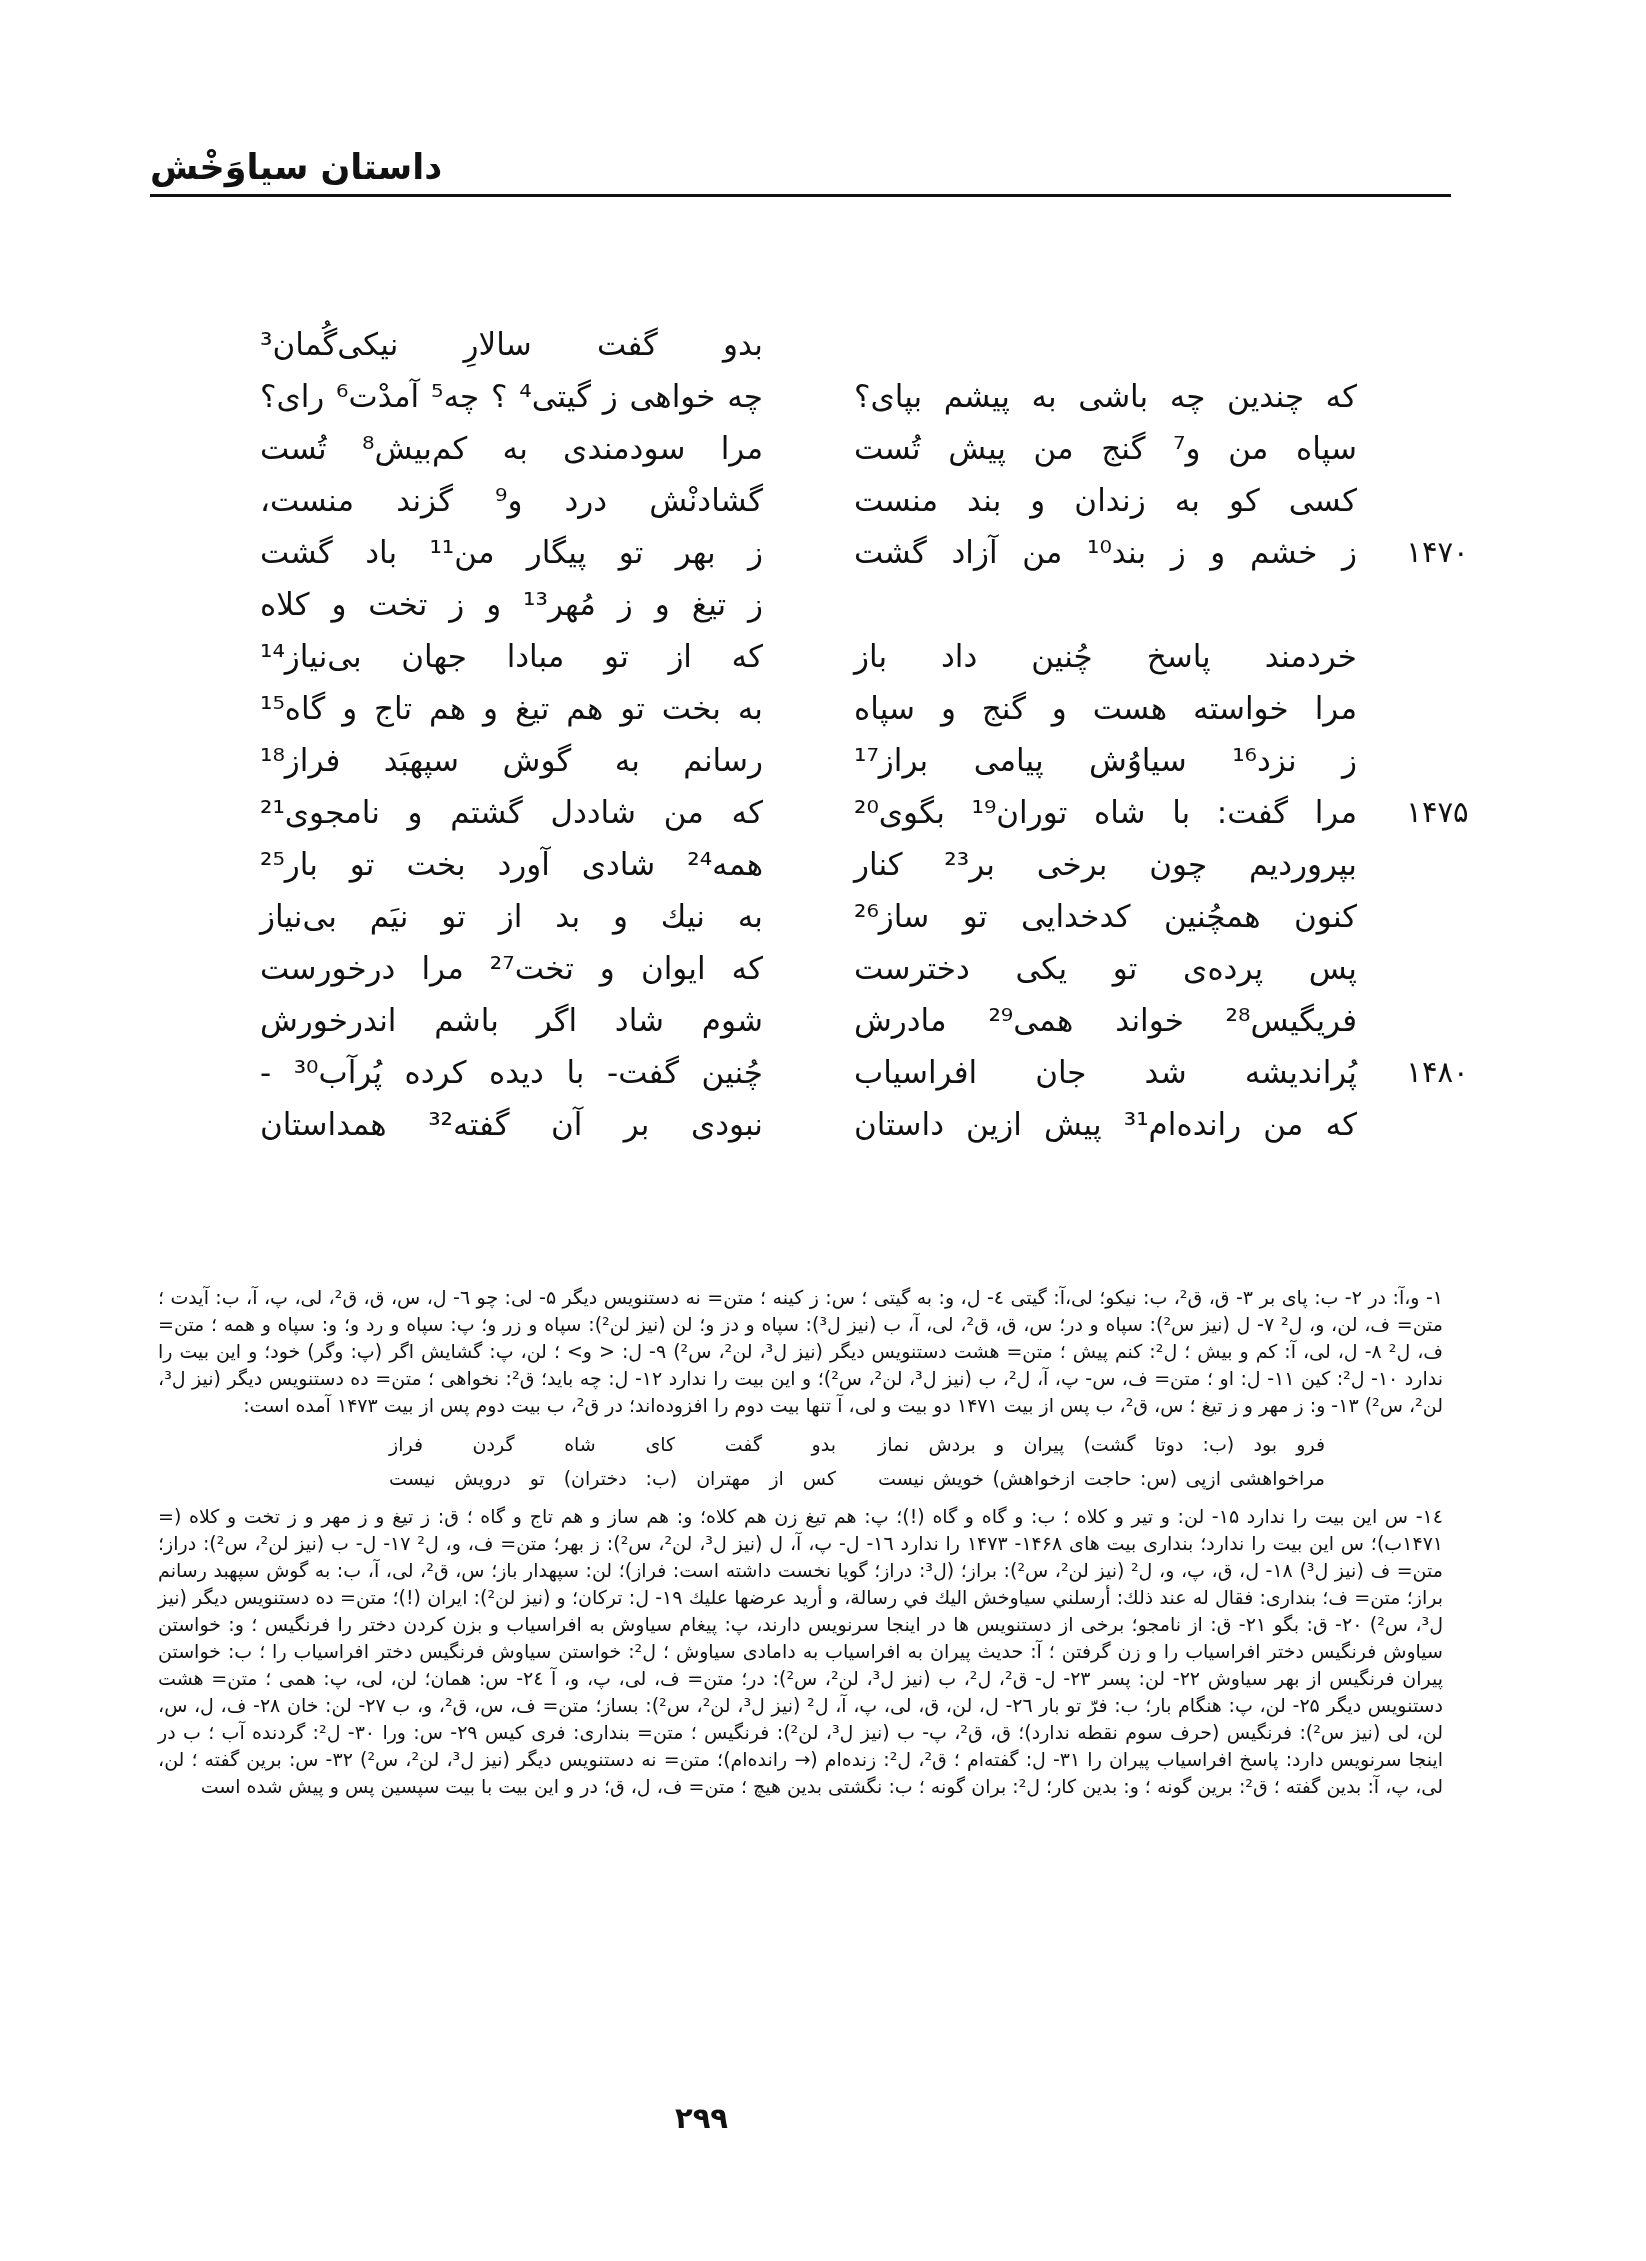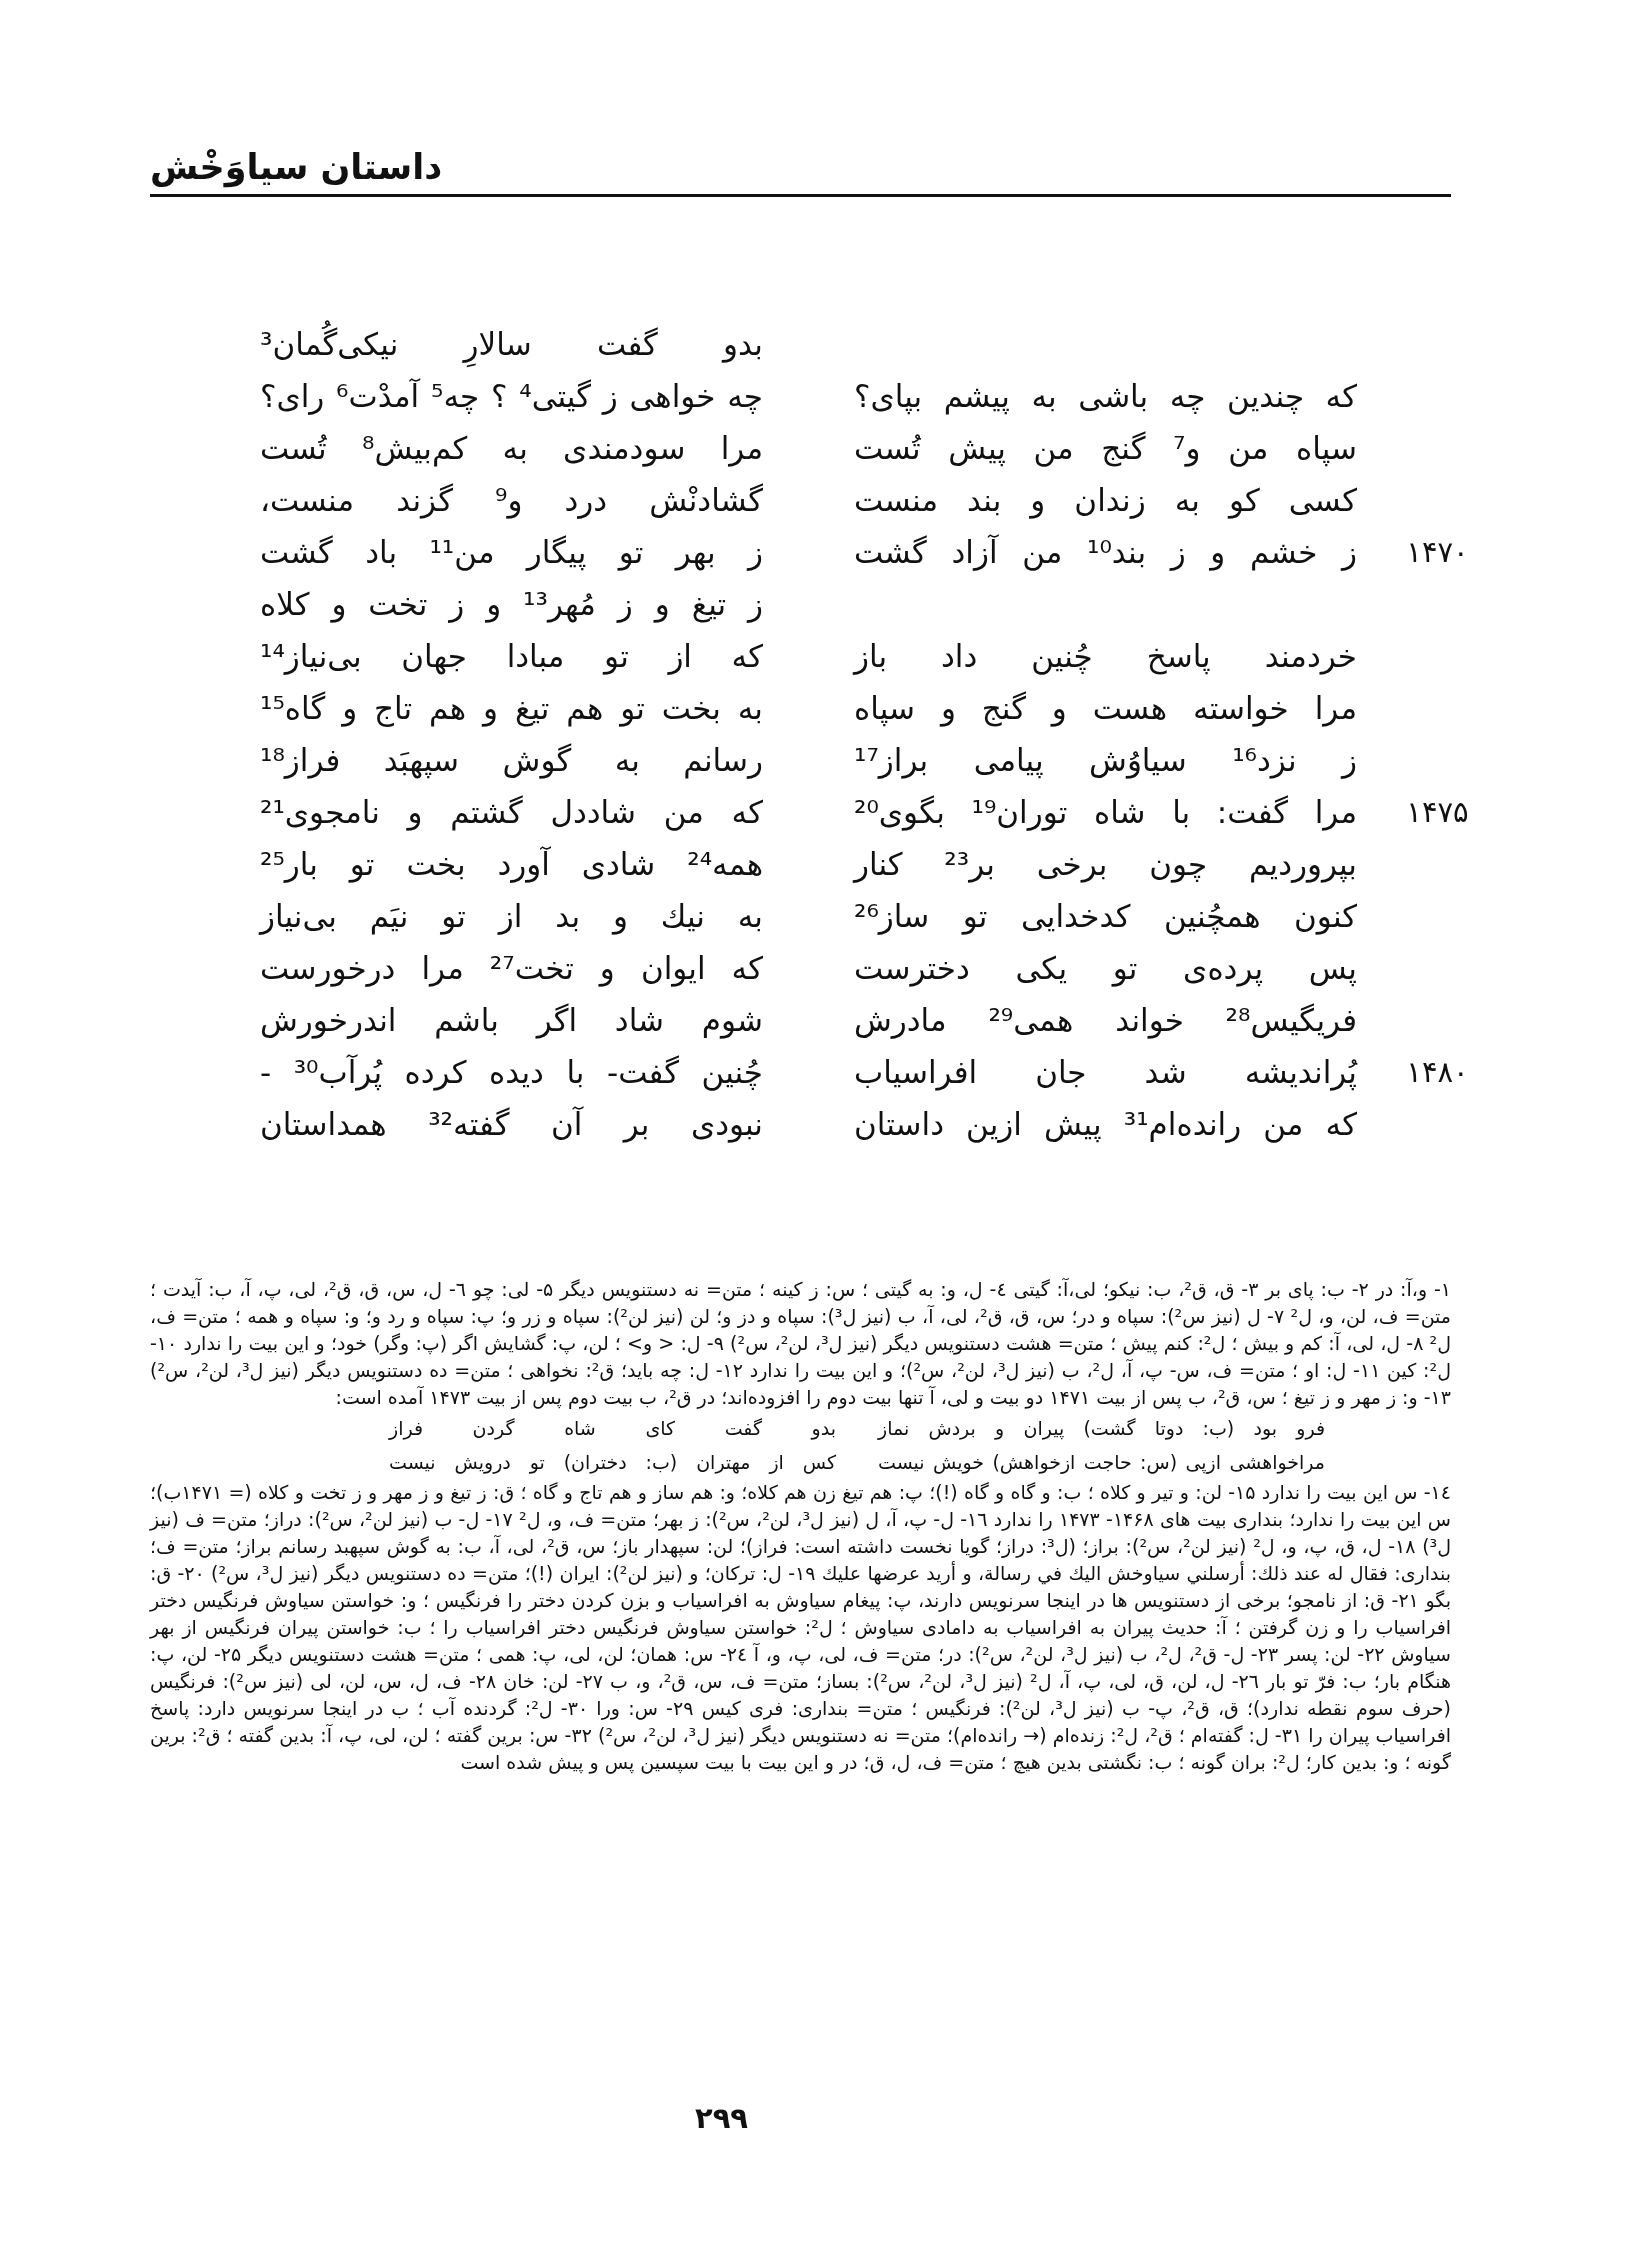--- a/index.html
+++ b/index.html
@@ -44,32 +44,31 @@
     .hemistich.first { right: 133px; }
     .hemistich.second { right: 727px; }
 
     
     .footnotes {
       position: absolute; top: 1276px; left: 150px; width: 1301px;
       direction: rtl;
       font-family: "DejaVu Sans", "Liberation Sans", sans-serif;
       font-size: 19px; line-height: 27px; text-align: justify;
     }
-    .fn-para { margin: 0; }
+    .fn-para { margin: 8px; }
     .fn-verse-row {
       display: flex; flex-direction: row; justify-content: flex-start;
       gap: 42px; padding-right: 126px; line-height: 34px;
     }
     .fn-verse-row span { display: inline-block; width: 447px; text-align: justify; text-align-last: justify; }
 
     .page-number {
       position: absolute; top: 2101px; left: 0; width: 1403px; text-align: center;
       font-family: "DejaVu Sans", sans-serif; font-weight: bold; font-size: 29px;
       direction: rtl;
-      margin-left: 20px;
     }
   </style>
 </head>
 <body>
 
 <div class="page">
 
   <div class="running-head">داستان سیاوَخْش</div>
   <div class="head-rule"></div>
 

